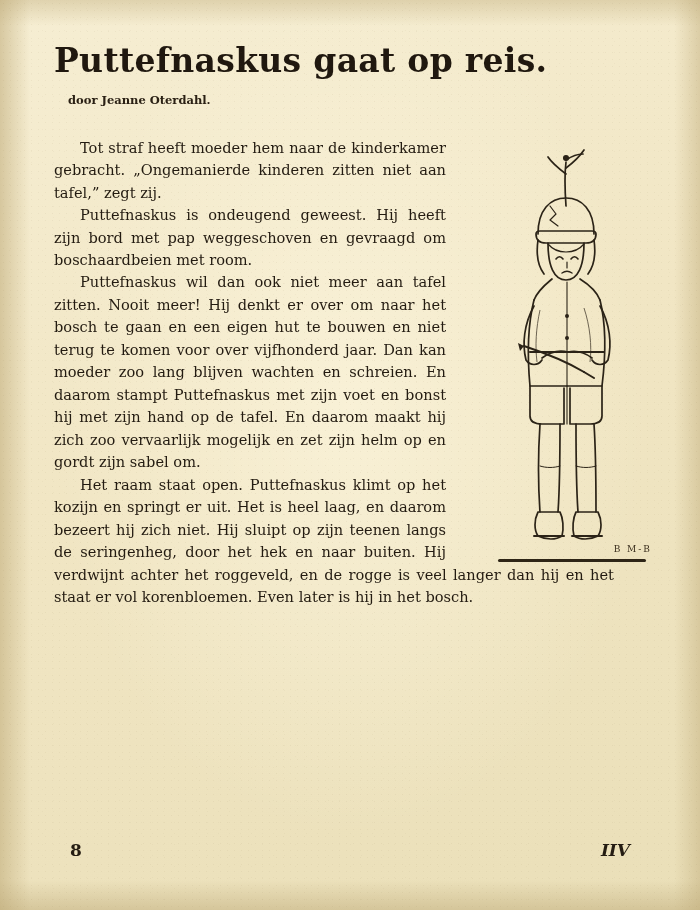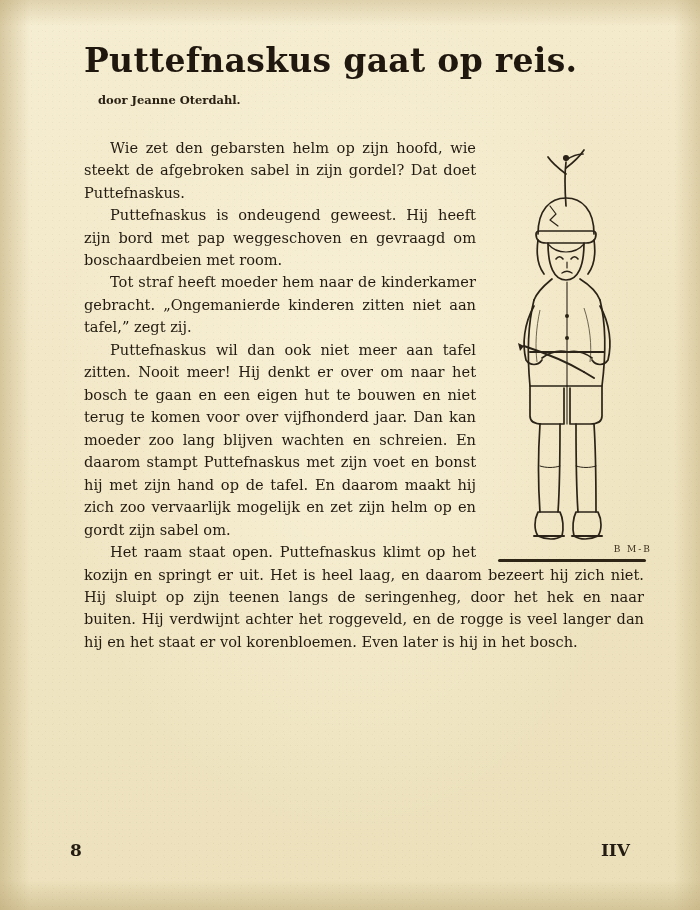--- a/index.html
+++ b/index.html
@@ -44,21 +44,21 @@
   }
   .edge-bottom {
     position: absolute;
     left: 0; right: 0; bottom: 0; height: 30px;
     background: linear-gradient(to top, rgba(185,165,115,0.45), rgba(185,165,115,0));
     pointer-events: none;
   }
 
   .content {
     position: absolute;
-    left: 84px;
+    left: 54px;
     top: 44px;
     width: 560px;
   }
 
   h1.title {
     margin: 0;
     font-family: "DejaVu Serif", serif;
     font-weight: bold;
     font-size: 33px;
     letter-spacing: 0.3px;
@@ -141,21 +141,21 @@
     left: 70px;
     right: 70px;
     bottom: 48px;
     height: 22px;
     font-family: "DejaVu Serif", serif;
     font-weight: bold;
     font-size: 17px;
     color: #241c12;
   }
   .footer .left { position: absolute; left: 0; top: 0; }
-  .footer .right { position: absolute; right: 0; top: 0; }
+  .footer .right { position: absolute; right: 0; top: 0; font-style: italic; }
 
   
   .grain {
     position: absolute;
     inset: 0;
     pointer-events: none;
     opacity: 0.16;
     background-image:
       radial-gradient(rgba(120,100,60,0.45) 0.6px, transparent 0.7px),
       radial-gradient(rgba(120,100,60,0.30) 0.5px, transparent 0.6px);
@@ -176,23 +176,22 @@
   <div class="content">
 
     <h1 class="title">Puttefnaskus gaat op reis.</h1>
 
     <div class="byline-row">
       <span class="byline-author">door Jeanne Oterdahl.</span>
     </div>
 
     <div class="body-text">
       <div class="wrap-shape"></div>
-      <p>Wie zet den gebarsten helm op zijn hoofd, wie steekt de afgebroken sabel in zijn gordel? Dat doet Puttefnaskus.</p>
+      <p>Tot straf heeft moeder hem naar de kinderkamer gebracht. „Ongemanierde kinderen zitten niet aan tafel,” zegt zij.</p>
       <p>Puttefnaskus is ondeugend geweest. Hij heeft zijn bord met pap weggeschoven en gevraagd om boschaardbeien met room.</p>
-      <p>Tot straf heeft moeder hem naar de kinderkamer gebracht. „Ongemanierde kinderen zitten niet aan tafel,” zegt zij.</p>
       <p>Puttefnaskus wil dan ook niet meer aan tafel zitten. Nooit meer! Hij denkt er over om naar het bosch te gaan en een eigen hut te bouwen en niet terug te komen voor over vijfhonderd jaar. Dan kan moeder zoo lang blijven wachten en schreien. En daarom stampt Puttefnaskus met zijn voet en bonst hij met zijn hand op de tafel. En daarom maakt hij zich zoo vervaarlijk mogelijk en zet zijn helm op en gordt zijn sabel om.</p>
       <p>Het raam staat open. Puttefnaskus klimt op het kozijn en springt er uit. Het is heel laag, en daarom bezeert hij zich niet. Hij sluipt op zijn teenen langs de seringenheg, door het hek en naar buiten. Hij verdwijnt achter het roggeveld, en de rogge is veel langer dan hij en het staat er vol korenbloemen. Even later is hij in het bosch.</p>
     </div>
   </div>
 
   <div class="illustration">
     <svg viewBox="0 0 176 430" width="176" height="430">
       <g fill="none" stroke="#2b2317" stroke-width="1.7" stroke-linecap="round" stroke-linejoin="round">
 
         <path d="M86 58 C85 44 84 30 86 14"></path>

